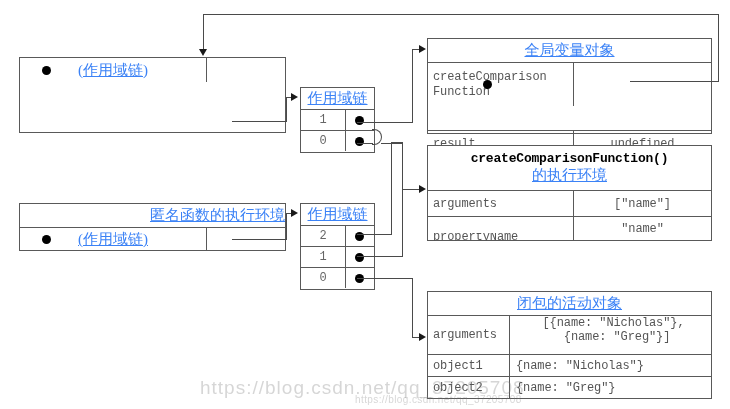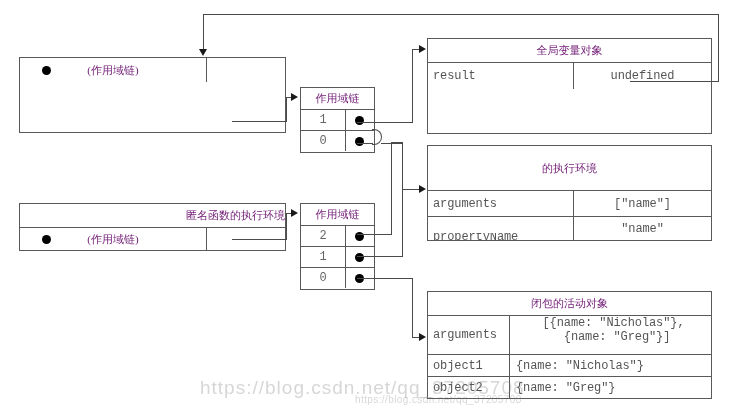--- a/index.html
+++ b/index.html
@@ -37,22 +37,23 @@
     text-align: center;
     color: #2b2b2b;
     display: flex;
     flex-direction: column;
     align-items: center;
     justify-content: center;
     line-height: 1.12;
   }
   .hdr-cn {
     font-family: "Liberation Serif", serif;
-    font-size: 11px;
-    color: #701a75;
+    font-size: 15px;
+    color: #3b82f6;
+    text-decoration: underline;
   }
   .mono {
     font-family: "Liberation Mono", "DejaVu Sans Mono", monospace;
     font-size: 12px;
     color: #555555;
     letter-spacing: -0.1px;
   }
   .mono-bold {
     font-family: "Liberation Mono", "DejaVu Sans Mono", monospace;
     font-size: 13px;
@@ -232,28 +233,36 @@
       <div class="ptr">
         <span class="dot" style="left:9px; top:50%; margin-top:-4.5px;"></span>
       </div>
     </div>
   </div>
 
   <div class="box" style="left:427px; top:38px; width:285px; height:96px;">
     <div class="row hdr" style="height:23px;">
       <span class="hdr-cn" style="width:100%; text-align:center;">全局变量对象</span>
     </div>
-    <div class="row" style="height:27px;">
+    <div class="row" style="height:44px;">
+      <div class="cell-l mono two-line" style="width:145px; align-self:stretch; display:flex; align-items:center;">createComparison
+Function</div>
+      <div class="cell-r mono">
+        <span class="dot" style="left:55px; top:50%; margin-top:-4.5px;"></span>
+      </div>
+    </div>
+    <div class="row" style="height:27px;margin-top:24px;">
       <div class="cell-l mono" style="width:145px; align-self:stretch; display:flex; align-items:center;">result</div>
       <div class="cell-r mono">undefined</div>
     </div>
   </div>
 
   <div class="box" style="left:427px; top:145px; width:285px; height:96px;">
     <div class="row hdr" style="height:44px; width:100%; flex-direction:column;">
+      <span class="mono-bold">createComparisonFunction()</span>
       <span class="hdr-cn">的执行环境</span>
     </div>
     <div class="row" style="height:26px;">
       <div class="cell-l mono" style="width:145px; align-self:stretch; display:flex; align-items:center;">arguments</div>
       <div class="cell-r mono">["name"]</div>
     </div>
     <div class="row" style="height:25px;">
       <div class="cell-l mono" style="width:145px; align-self:stretch; display:flex; align-items:center;margin-top:16px;">propertyName</div>
       <div class="cell-r mono">"name"</div>
     </div>

